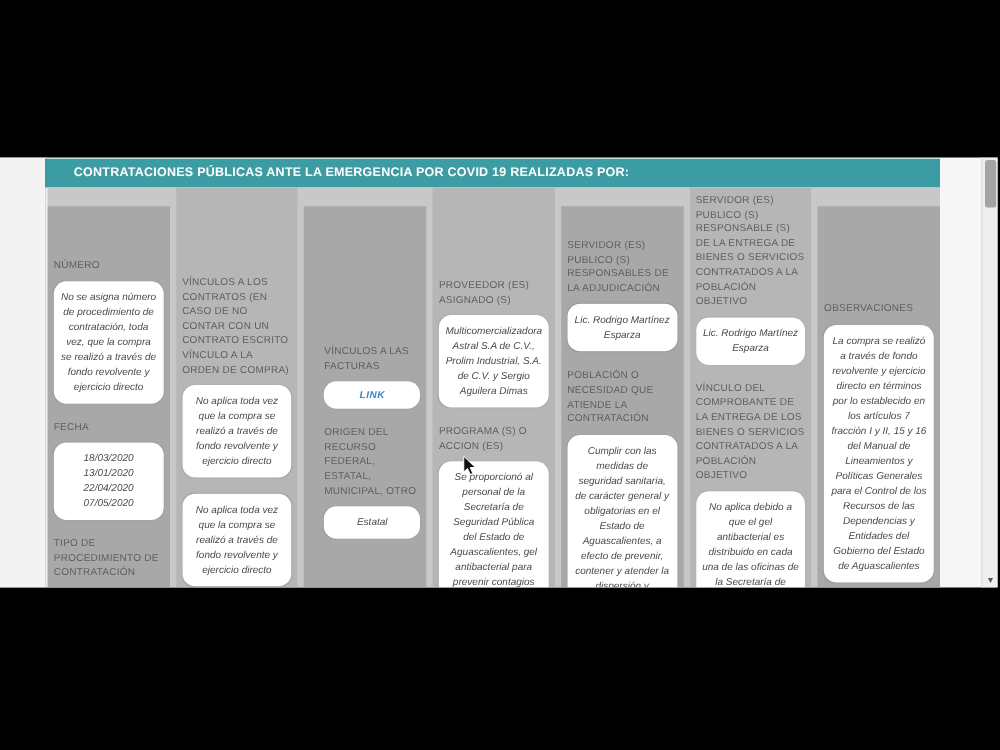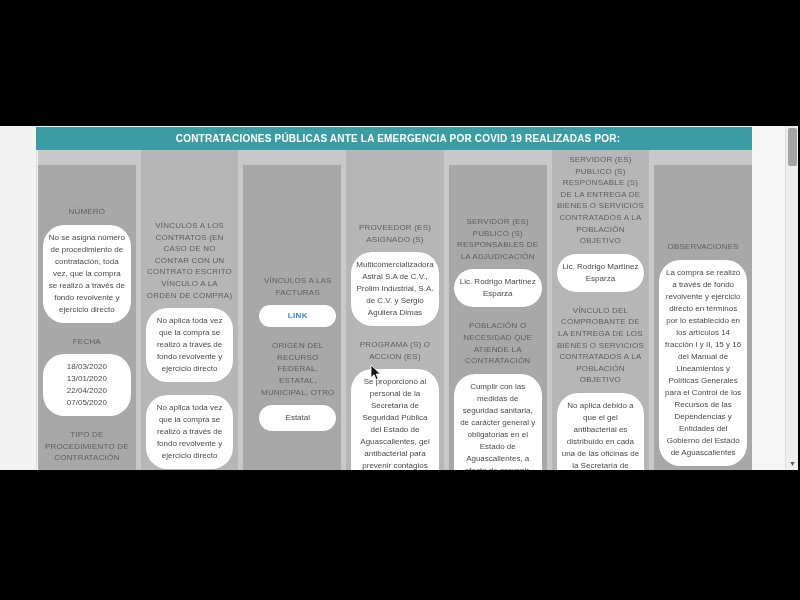--- a/index.html
+++ b/index.html
@@ -13,40 +13,40 @@
     background:#f6f6f6;overflow:hidden;
   }
   .left-margin{
     position:absolute;left:0;top:0;width:36px;height:344px;
     background:#f3f3f3;border-right:1px solid #d8d8d8;
   }
   .title-bar{
     position:absolute;left:36px;top:1px;width:716px;height:23px;
     background:var(--accent,#3c9ca4);
     color:#fff;font-size:10px;font-weight:bold;letter-spacing:.2px;
-    line-height:23px;padding-left:8px;box-sizing:border-box;
-    white-space:nowrap;overflow:hidden;text-align:center;
+    line-height:23px;padding-left:23px;box-sizing:border-box;
+    white-space:nowrap;overflow:hidden;
   }
   .content{
     position:absolute;left:38px;top:24px;width:714px;height:320px;
     background:#c8c8c8;
     display:grid;grid-template-columns:repeat(7,1fr);grid-column-gap:5px;
     overflow:hidden;
   }
   .col{box-sizing:border-box;padding:0 5px;overflow:hidden;}
   .col.dark{background:#a8a8a8;margin-top:15px;}
   .col.light{background:#b6b6b6;}
   .col-label{
-    color:#5e5e5e;font-size:8px;line-height:1.45;text-align:center;
+    color:#5e5e5e;font-size:8px;line-height:1.45;
     text-transform:uppercase;letter-spacing:.2px;margin:0 0 7px 0;
   }
   .white-box{
-    background:#fff;border-radius:21px;padding:7px 5px;margin:0 0 13px 0;
+    background:#fff;border-radius:10px;padding:7px 5px;margin:0 0 13px 0;
     color:#4a4a4a;font-size:8px;line-height:1.5;text-align:center;
-    white-space:pre-line;box-shadow:0 0 1px rgba(0,0,0,.15);
+    white-space:pre-line;box-shadow:0 0 1px rgba(0,0,0,.15);font-style:italic;
   }
   .link-box{
     color:var(--link,#3d87cf);font-weight:bold;letter-spacing:.4px;
     padding:5px 5px;cursor:pointer;
   }
   
   .scrollbar{
     position:absolute;left:785px;top:0;width:13px;height:344px;
     background:#efefef;border-left:1px solid #dcdcdc;
   }
@@ -91,35 +91,35 @@
         <div class="white-box link-box">LINK</div>
         <div class="col-label">ORIGEN DEL RECURSO FEDERAL, ESTATAL, MUNICIPAL, OTRO</div>
         <div class="white-box">Estatal</div>
       </div>
       <div class="col light" style="padding-top: 72px;">
         <div class="col-label">PROVEEDOR (ES) ASIGNADO (S)</div>
         <div class="white-box">Multicomercializadora Astral S.A de C.V., Prolim Industrial, S.A. de C.V. y Sergio Aguilera Dimas</div>
         <div class="col-label">PROGRAMA (S) O ACCION (ES)</div>
         <div class="white-box">Se proporcionó al personal de la Secretaría de Seguridad Pública del Estado de Aguascalientes, gel antibacterial para prevenir contagios durante su jornada laboral</div>
       </div>
-      <div class="col dark" style="padding-top: 51px;">
+      <div class="col dark" style="padding-top: 25px;">
         <div class="col-label">SERVIDOR (ES) PUBLICO (S) RESPONSABLES DE LA ADJUDICACIÓN</div>
         <div class="white-box">Lic. Rodrigo Martínez Esparza</div>
         <div class="col-label">POBLACIÓN O NECESIDAD QUE ATIENDE LA CONTRATACIÓN</div>
         <div class="white-box">Cumplir con las medidas de seguridad sanitaria, de carácter general y obligatorias en el Estado de Aguascalientes, a efecto de prevenir, contener y atender la dispersión y transmisión del virus SARS-CoV2 (COVID-19)</div>
       </div>
       <div class="col light" style="padding-top: 4px;">
         <div class="col-label">SERVIDOR (ES) PUBLICO (S) RESPONSABLE (S) DE LA ENTREGA DE BIENES O SERVICIOS CONTRATADOS A LA POBLACIÓN OBJETIVO</div>
         <div class="white-box">Lic. Rodrigo Martínez Esparza</div>
         <div class="col-label">VÍNCULO DEL COMPROBANTE DE LA ENTREGA DE LOS BIENES O SERVICIOS CONTRATADOS A LA POBLACIÓN OBJETIVO</div>
         <div class="white-box">No aplica debido a que el gel antibacterial es distribuido en cada una de las oficinas de la Secretaría de Seguridad Pública del Estado de Aguascalientes, así mismo su uso es obligatorio para la población que acude a realizar algún trámite a esta Dependencia</div>
       </div>
       <div class="col dark" style="padding-top: 76px;">
         <div class="col-label">OBSERVACIONES</div>
-        <div class="white-box">La compra se realizó a través de fondo revolvente y ejercicio directo en términos por lo establecido en los artículos 14 fracción I y II, 15 y 16 del Manual de Lineamientos y Políticas Generales para el Control de los Recursos de las Dependencias y Entidades del Gobierno del Estado de Aguascalientes</div>
+        <div class="white-box">La compra se realizó a través de fondo revolvente y ejercicio directo en términos por lo establecido en los artículos 7 fracción I y II, 15 y 16 del Manual de Lineamientos y Políticas Generales para el Control de los Recursos de las Dependencias y Entidades del Gobierno del Estado de Aguascalientes</div>
       </div>
     </div>
   <div class="scrollbar">
     <div class="scroll-thumb"></div>
     <div class="scroll-arrow">▾</div>
   </div>
 </div>
 
 <svg class="cursor" viewBox="0 0 11 17" xmlns="http://www.w3.org/2000/svg">
   <path d="M1 1 L1 13.5 L4.1 10.8 L6.1 15.6 L8.2 14.7 L6.2 10 L10.3 10 Z" fill="#111" stroke="#fff" stroke-width="0.8"></path>

